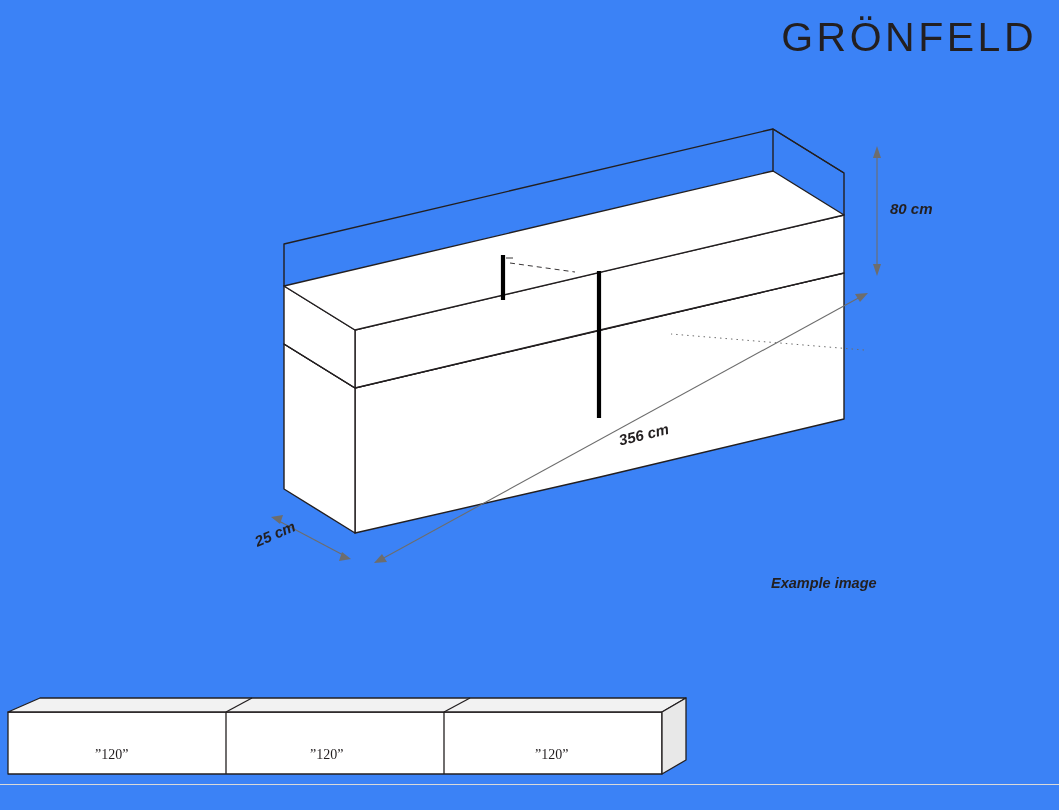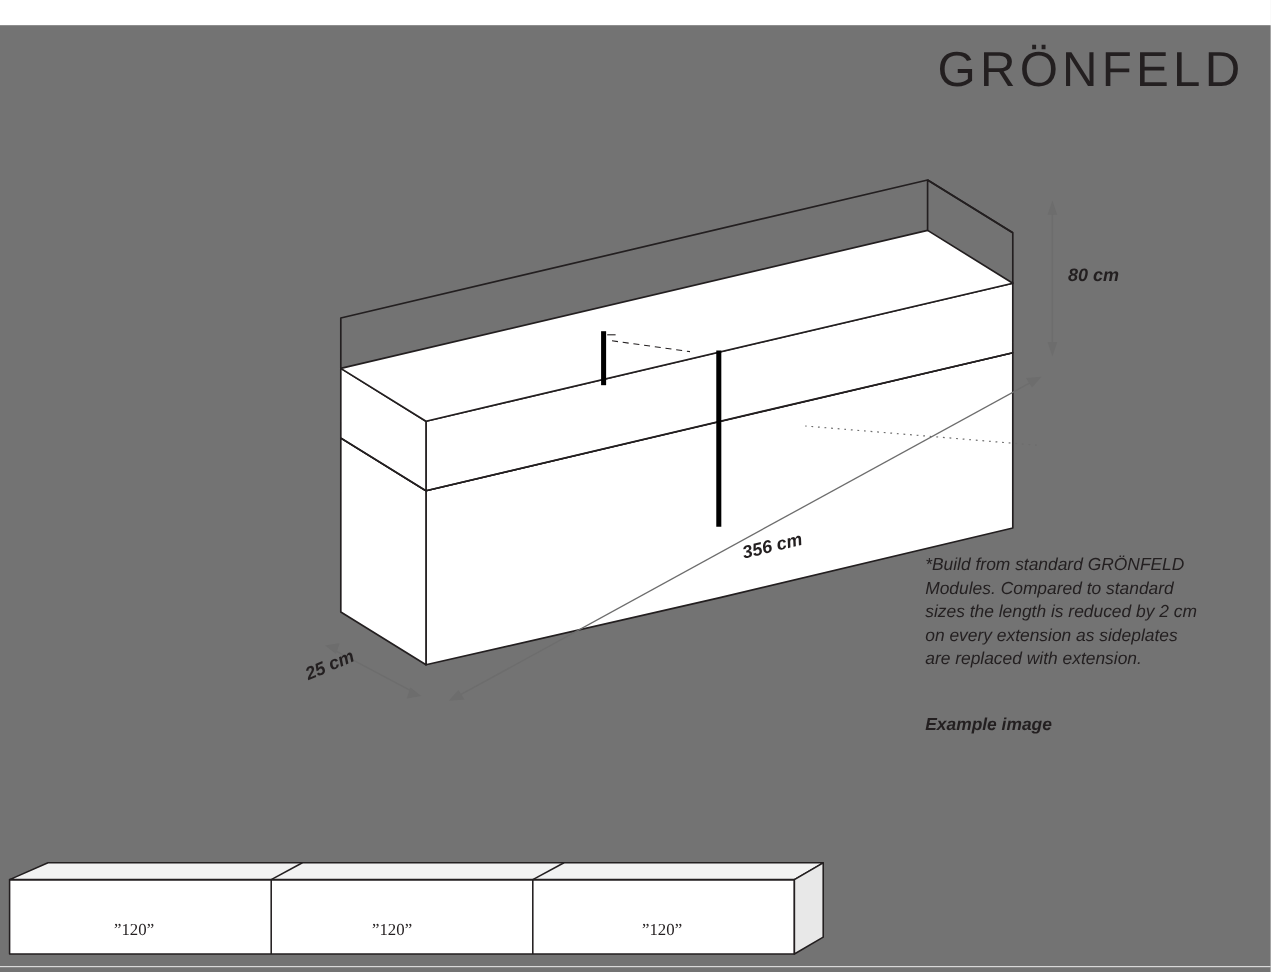--- a/index.html
+++ b/index.html
@@ -12,22 +12,21 @@
     height: 810px;
     position: relative;
     font-family: "Liberation Sans", sans-serif;
     color: #231f20;
     overflow: hidden;
   }
 
   #sheet {
     position: absolute;
     inset: 0;
-    background: #737373;
-    margin-top: 21px;
+    background: #3b82f6;
   }
 
   
   .brand {
     position: absolute;
     top: 14px;
     right: 22px;
     font-family: "Liberation Sans", sans-serif;
     font-size: 41px;
     letter-spacing: 3.5px;
@@ -193,21 +192,20 @@
       <line x1="277" y1="520" x2="345" y2="556"></line>
       <polygon points="271,517 283,515 280,524" fill="#6d6d6d" stroke="none"></polygon>
       <polygon points="351,559 339,561 342,552" fill="#6d6d6d" stroke="none"></polygon>
     </g>
   </svg>
 
   <div class="lbl lbl-80">80 cm</div>
   <div class="lbl lbl-356">356 cm</div>
   <div class="lbl lbl-25">25 cm</div>
 
-  <div class="note">*Build from standard GRÖNFELD Modules. Compared to standard sizes the length is reduced by 2 cm on every extension as sideplates are replaced with extension.</div>
   <div class="note-example">Example image</div>
 
   <svg id="side-svg" width="1059" height="100" viewBox="0 0 1059 100">
     <g fill="#ffffff" stroke="#231f20" stroke-width="1.3" stroke-linejoin="round">
 
       <rect x="8" y="22" width="654" height="62"></rect>
 
       <polygon points="8,22 40,8 686,8 662,22" fill="#f2f2f2"></polygon>
 
       <polygon points="662,22 686,8 686,70 662,84" fill="#e8e8e8"></polygon>

